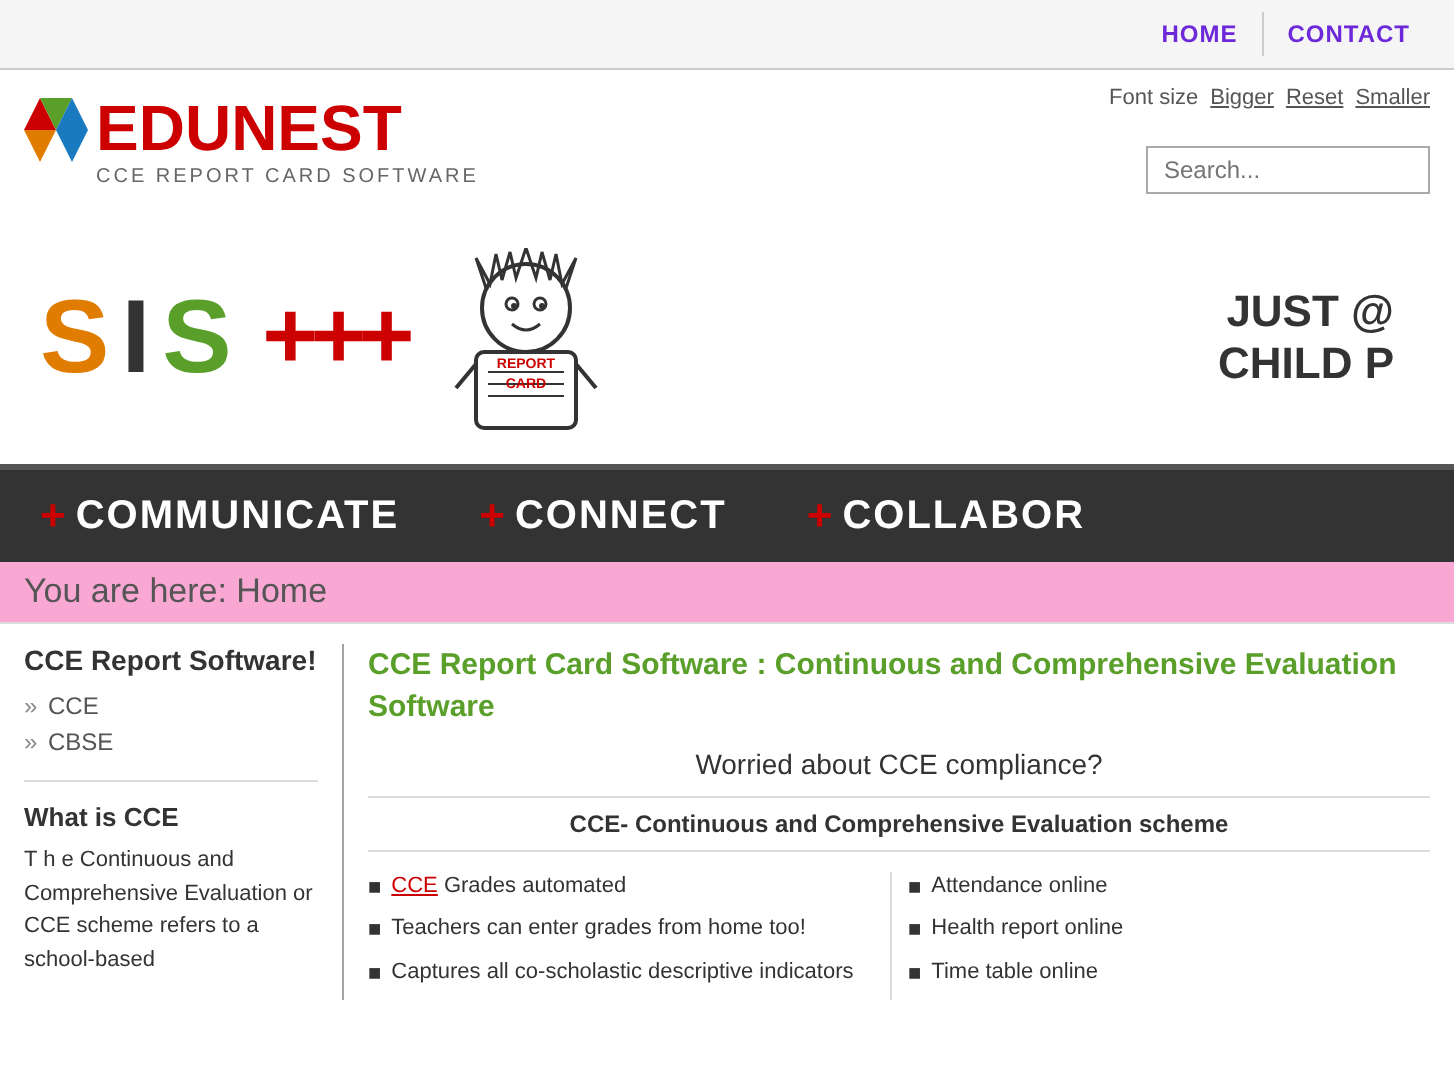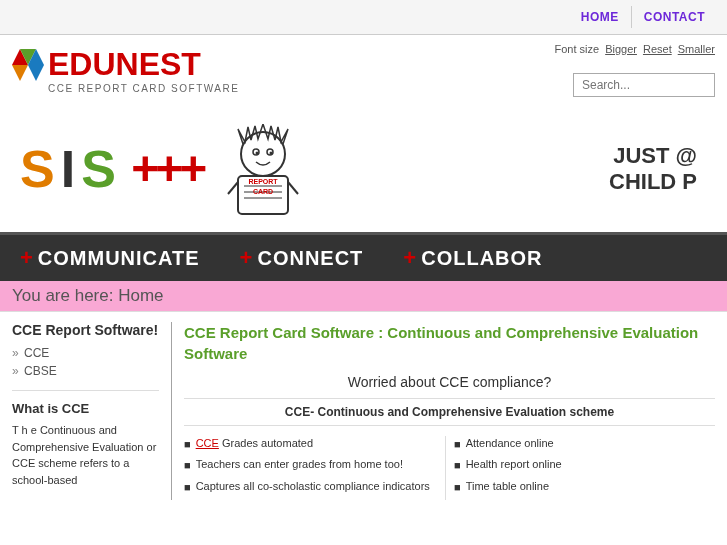--- a/index.html
+++ b/index.html
@@ -382,21 +382,21 @@
         <div class="feature-item">
           <span class="feature-bullet">■</span>
           <span><span class="cce-link">CCE</span> Grades automated</span>
         </div>
         <div class="feature-item">
           <span class="feature-bullet">■</span>
           <span>Teachers can enter grades from home too!</span>
         </div>
         <div class="feature-item">
           <span class="feature-bullet">■</span>
-          <span>Captures all co-scholastic compliance indicators</span>
+          <span>Captures all co-scholastic descriptive indicators</span>
         </div>
       </div>
       <div class="feature-col">
         <div class="feature-item">
           <span class="feature-bullet">■</span>
           <span>Attendance online</span>
         </div>
         <div class="feature-item">
           <span class="feature-bullet">■</span>
           <span>Health report online</span>

